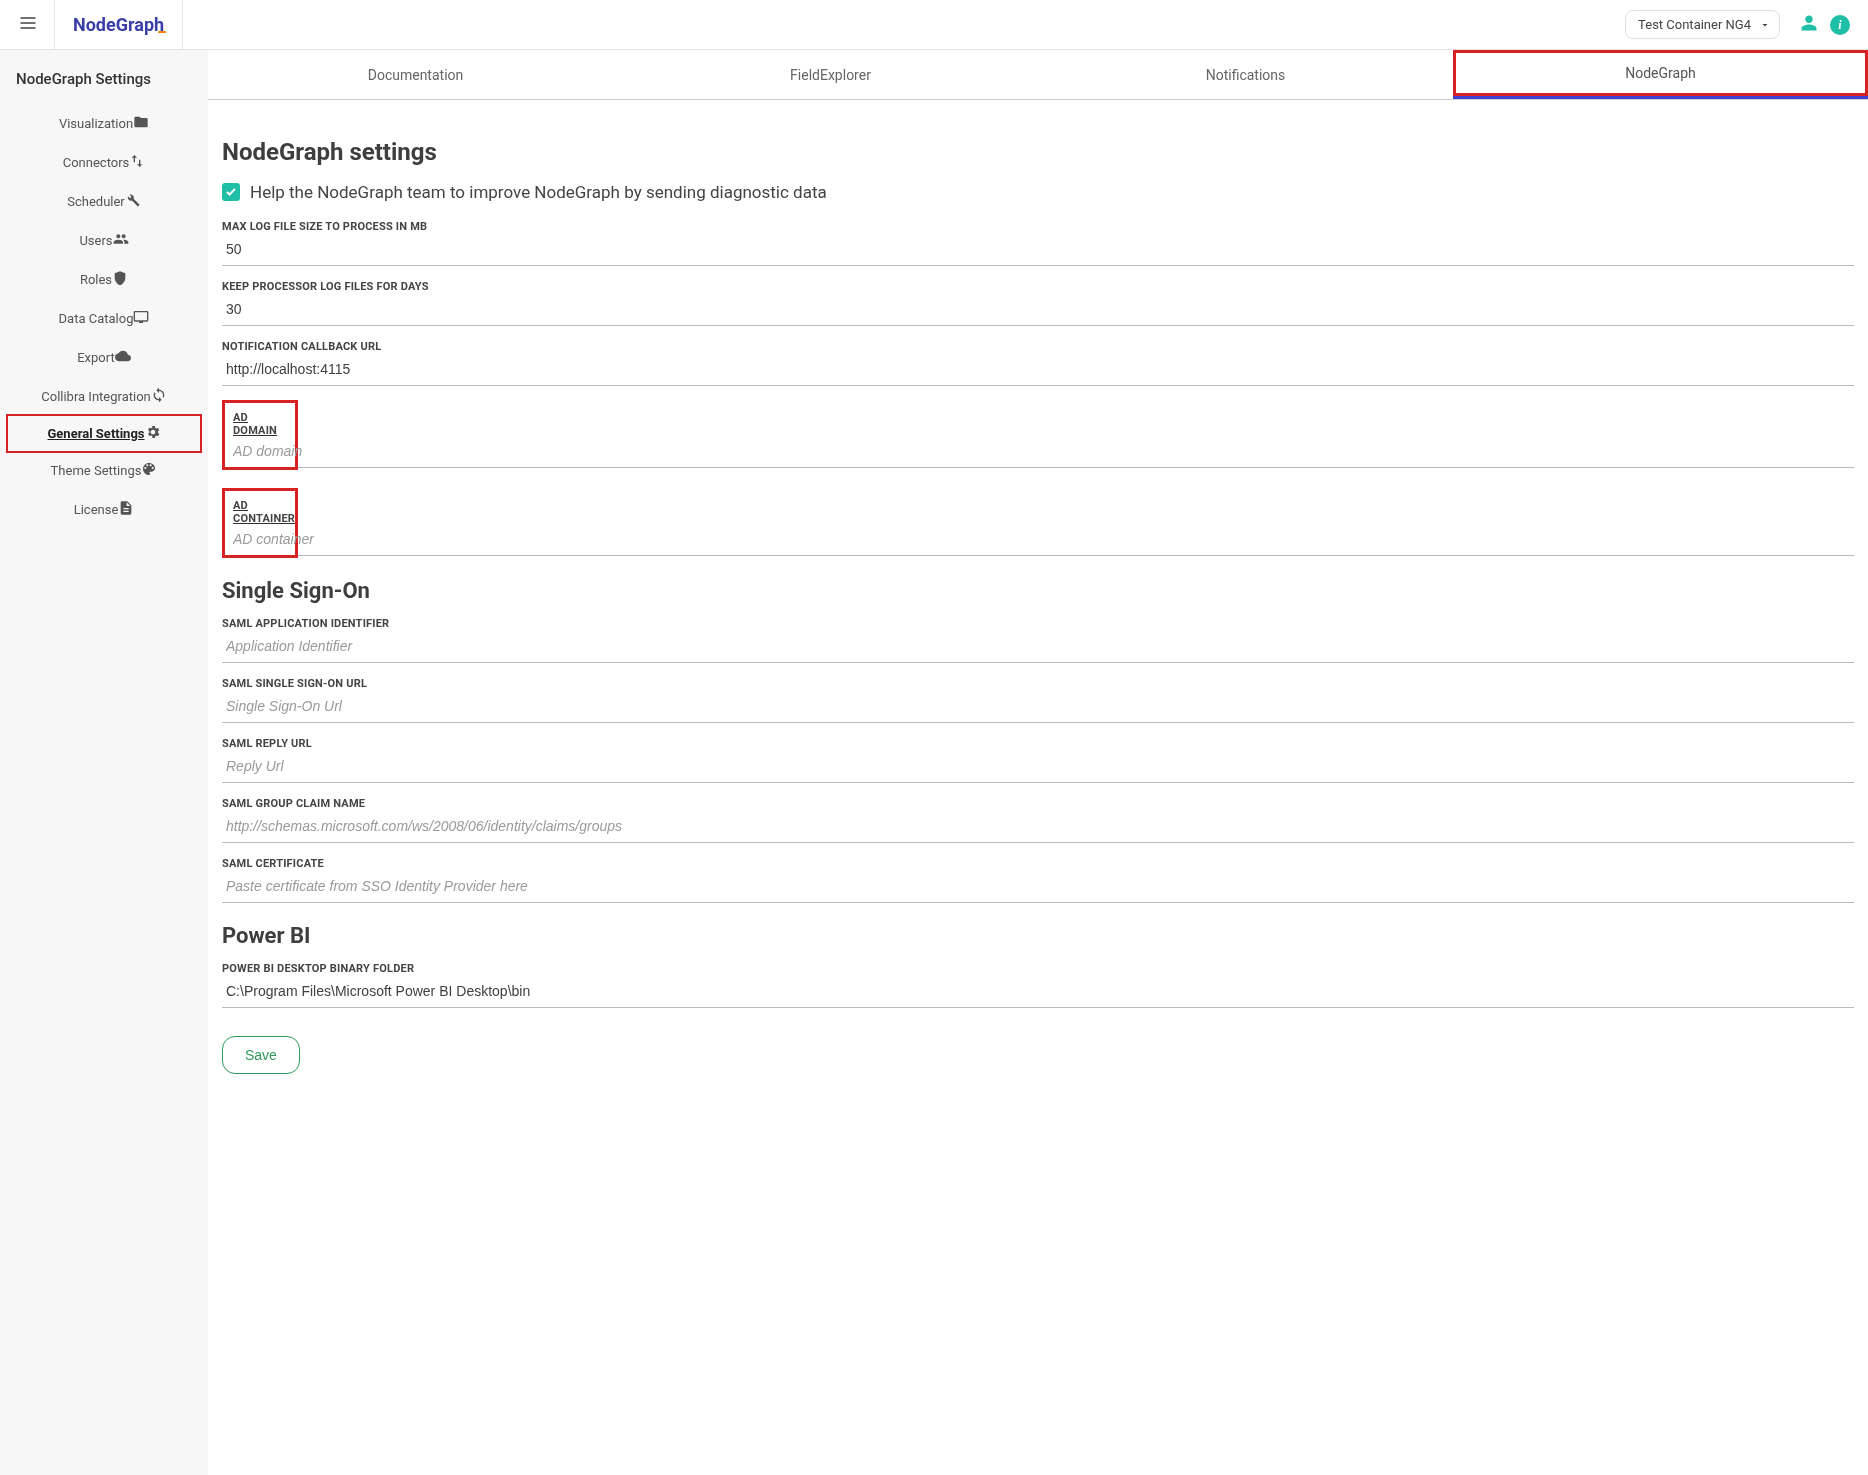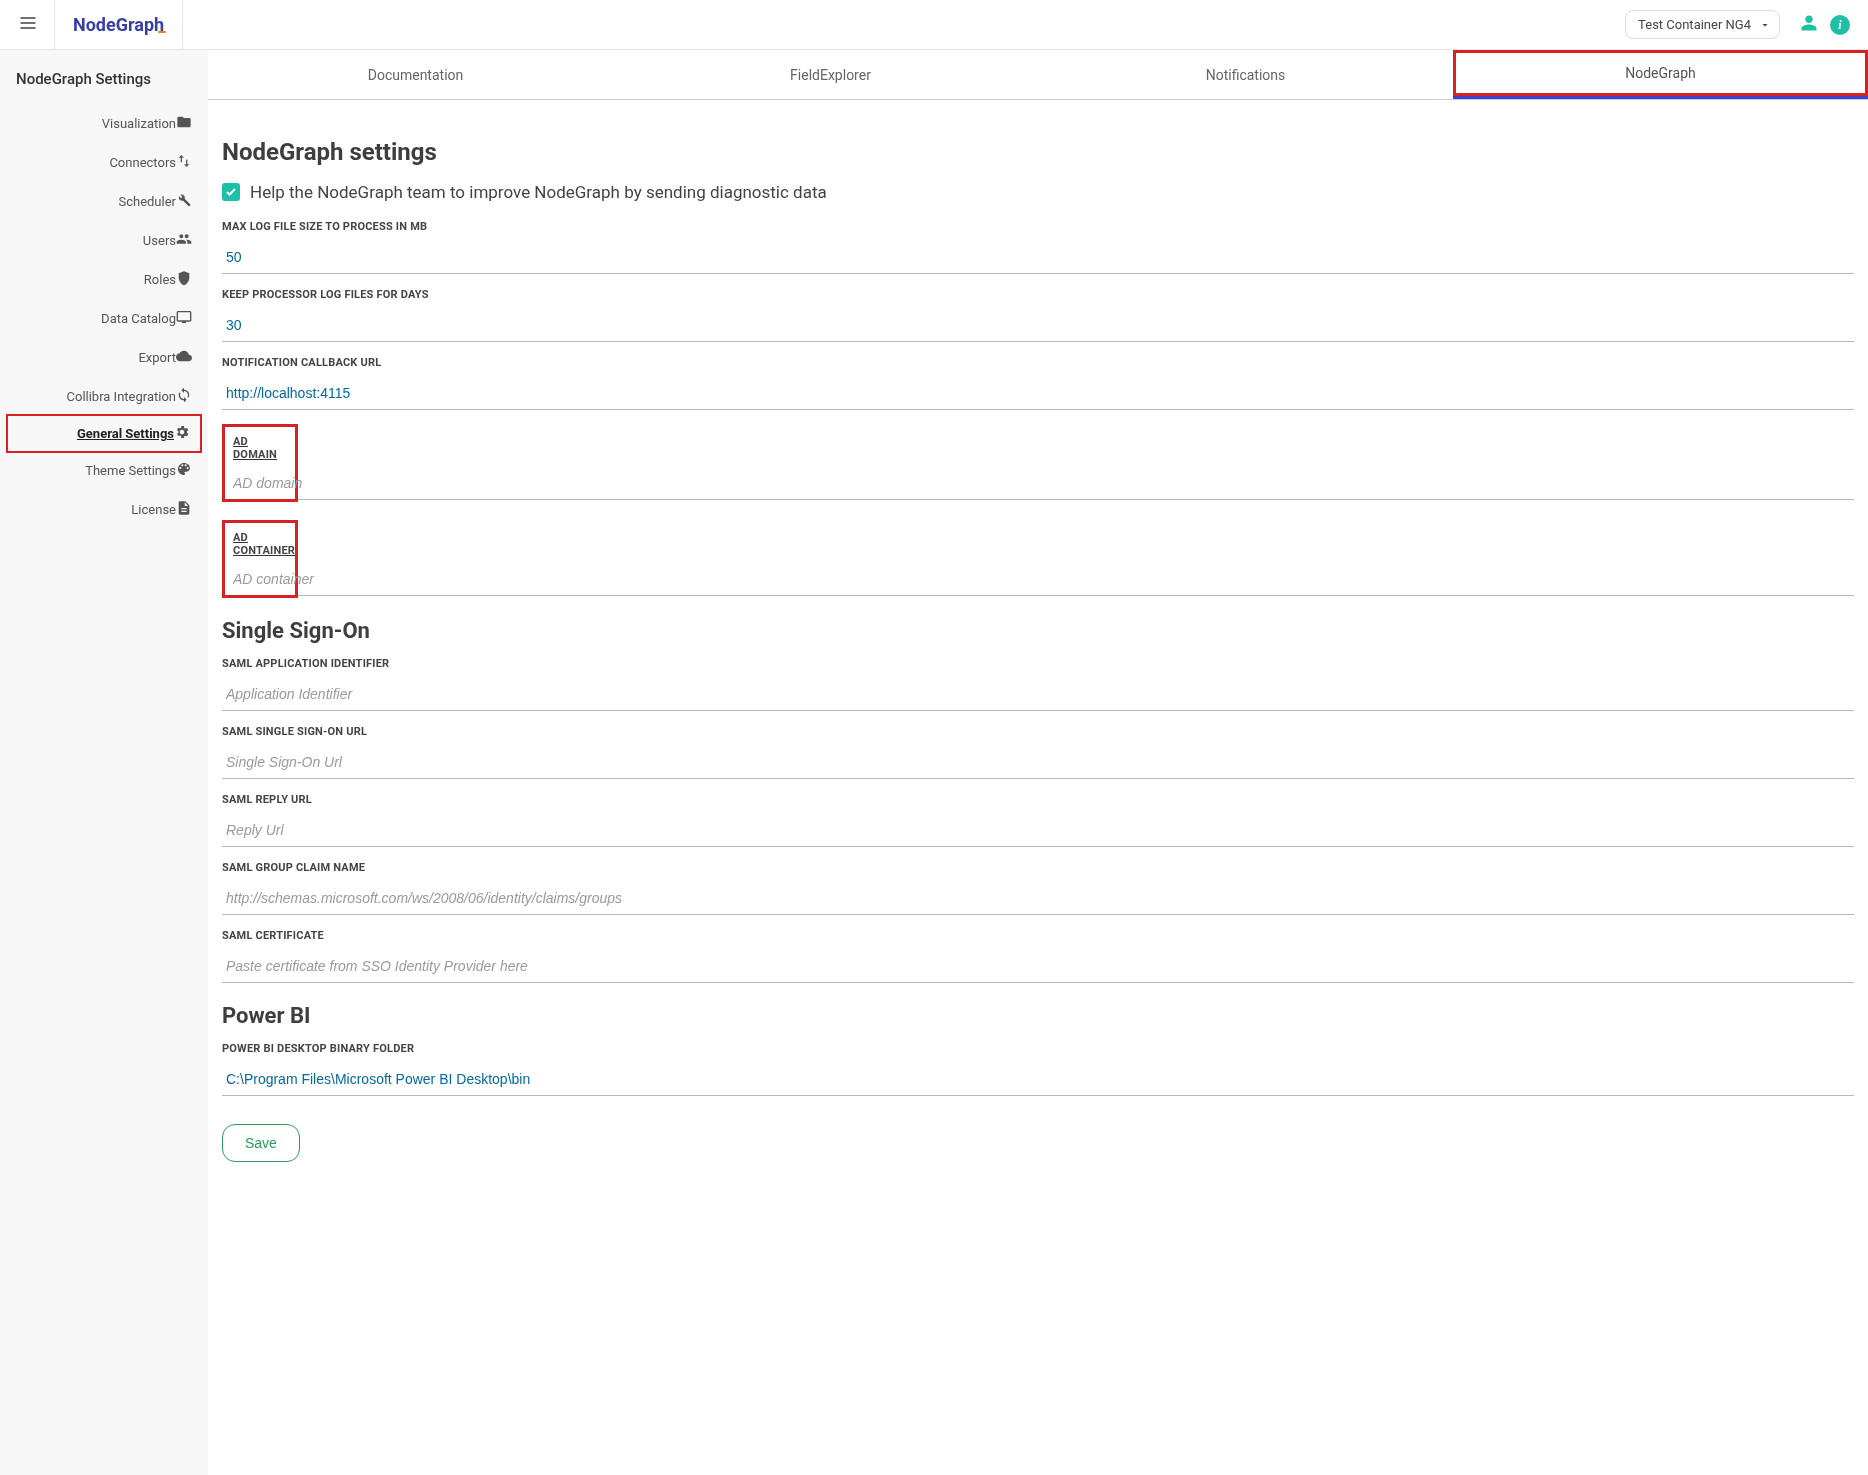--- a/index.html
+++ b/index.html
@@ -10,37 +10,37 @@
 .logo-text { font-weight: 700; font-size: 18px; color: #3a3ea8; position: relative; }
 .logo-text::after { content:""; position:absolute; right:-2px; bottom:2px; width:8px; height:2px; background:#f57c00; border-radius:1px; }
 .header-spacer { flex: 1; }
 .container-select { border: 1px solid #ddd; border-radius: 8px; padding: 6px 28px 6px 12px; font-size: 13px; color: #444; cursor: pointer; position: relative; margin-right: 14px; }
 .container-select svg { position:absolute; right:8px; top:50%; transform:translateY(-50%); }
 .header-icon { margin: 0 6px; cursor: pointer; }
 .info-circle { width:20px; height:20px; border-radius:50%; background:#1fbfa7; color:#fff; display:inline-flex; align-items:center; justify-content:center; font-size:12px; font-weight:bold; font-style:italic; font-family:Georgia,serif; }
 .layout { display: flex; height: calc(100vh - 50px); min-height: 930px; }
 .sidebar { width: 208px; background: #f7f7f7; flex-shrink: 0; padding-top: 12px; }
 .sidebar-title { font-size: 15px; font-weight: 500; color: #333; padding: 8px 16px 16px; }
-.sidebar-item { display: flex; align-items: center; justify-content: flex-end; padding: 10px 16px; font-size: 13px; color: #555; cursor: pointer; }
+.sidebar-item { display: flex; align-items: center; justify-content: center; padding: 10px 16px; font-size: 13px; color: #555; cursor: pointer; }
 .sidebar-item.active { font-weight: 700; color: #222; border: 2px solid #d62222; margin: -2px 6px -2px 6px; padding: 8px 10px; text-decoration: underline; }
 .sidebar-item .si-icon { color:#555; }
 .content { flex: 1; display: flex; flex-direction: column; overflow: auto; gap: 16px; }
 .tabs { display: flex; border-bottom: 1px solid #ccc; height: 50px; align-items: stretch; }
 .tab { flex: 1; display: flex; align-items: center; justify-content: center; font-size: 14px; color: #666; cursor: pointer; }
 .tab.active { border-bottom: 3px solid #3f3fd4; color: #555; position: relative; }
 .tab.highlight-box { box-shadow: inset 0 0 0 3px #d62222; }
 .main-panel { padding: 22px 14px 30px 14px; }
 h1.section-title { font-size: 24px; font-weight: 700; color: #3e3e3e; margin-bottom: 16px; }
 h2.subsection-title { font-size: 22px; font-weight: 700; color: #3e3e3e; margin: 20px 0 10px; }
 .checkbox-row { display: flex; align-items: center; margin-bottom: 18px; }
 .checkbox-box { width:18px; height:18px; border-radius:3px; background:#1fbfa7; display:inline-flex; align-items:center; justify-content:center; margin-right:10px; }
 .checkbox-box svg { color:#fff; }
 .checkbox-label { font-size: 17px; color: #444; }
 .field-label { font-size: 11px; font-weight: 700; color: #444; text-transform: uppercase; letter-spacing: 0.2px; margin-top: 14px; }
-.field-input { width: 100%; border: none; border-bottom: 1px solid #bbb; padding: 8px 4px; font-size: 14px; color: #0369a1; background: transparent; outline: none; margin-top: 8px; }
+.field-input { width: 100%; border: none; border-bottom: 1px solid #bbb; padding: 8px 4px; font-size: 14px; color: #404040; background: transparent; outline: none; }
 .field-input::placeholder { color: #9a9a9a; font-style: italic; }
 .red-box-ad { border: 3px solid #d62222; padding: 4px 8px 6px 8px; margin-top: 14px; display: inline-block; width: 76px; text-decoration: underline; }
 .red-box-ad .field-label { margin-top: 4px; }
 .red-box-ad .field-input { border-bottom: none; width: 90px; padding: 6px 0 2px; }
 .ad-row { display:flex; align-items:flex-end; }
 .ad-underline { flex:1; border-bottom:1px solid #bbb; height:1px; margin-bottom:2px; }
 .save-btn { margin-top: 28px; border: 1px solid #2e9b5a; background: #fff; color: #2e9b5a; padding: 10px 22px; font-size: 14px; cursor: pointer; border-radius: 13px; }
 </style>
 </head>
 <body>

